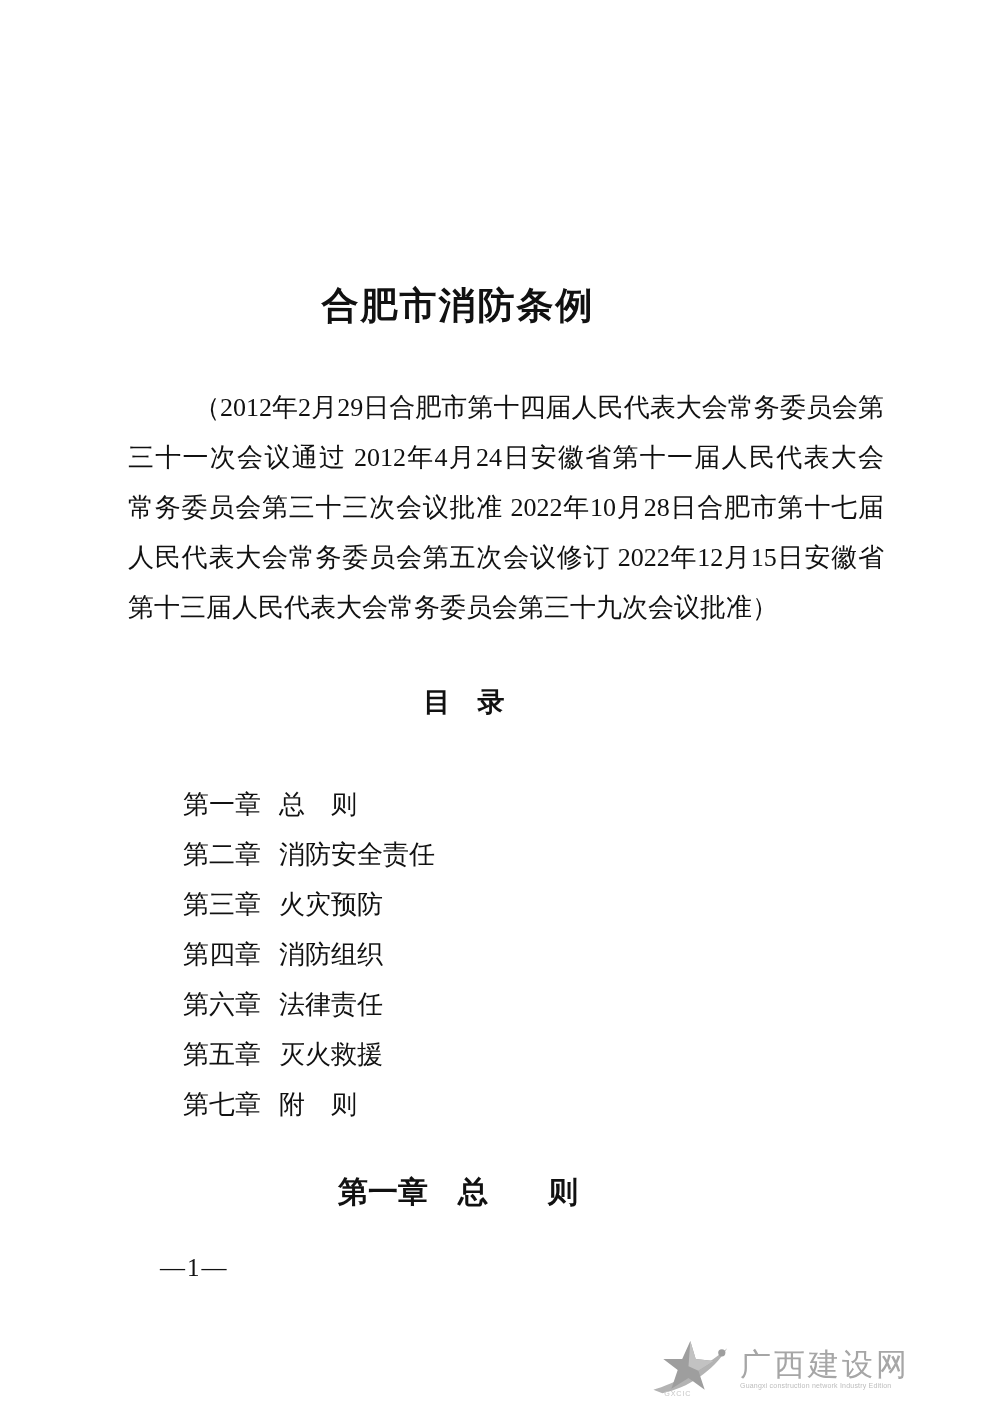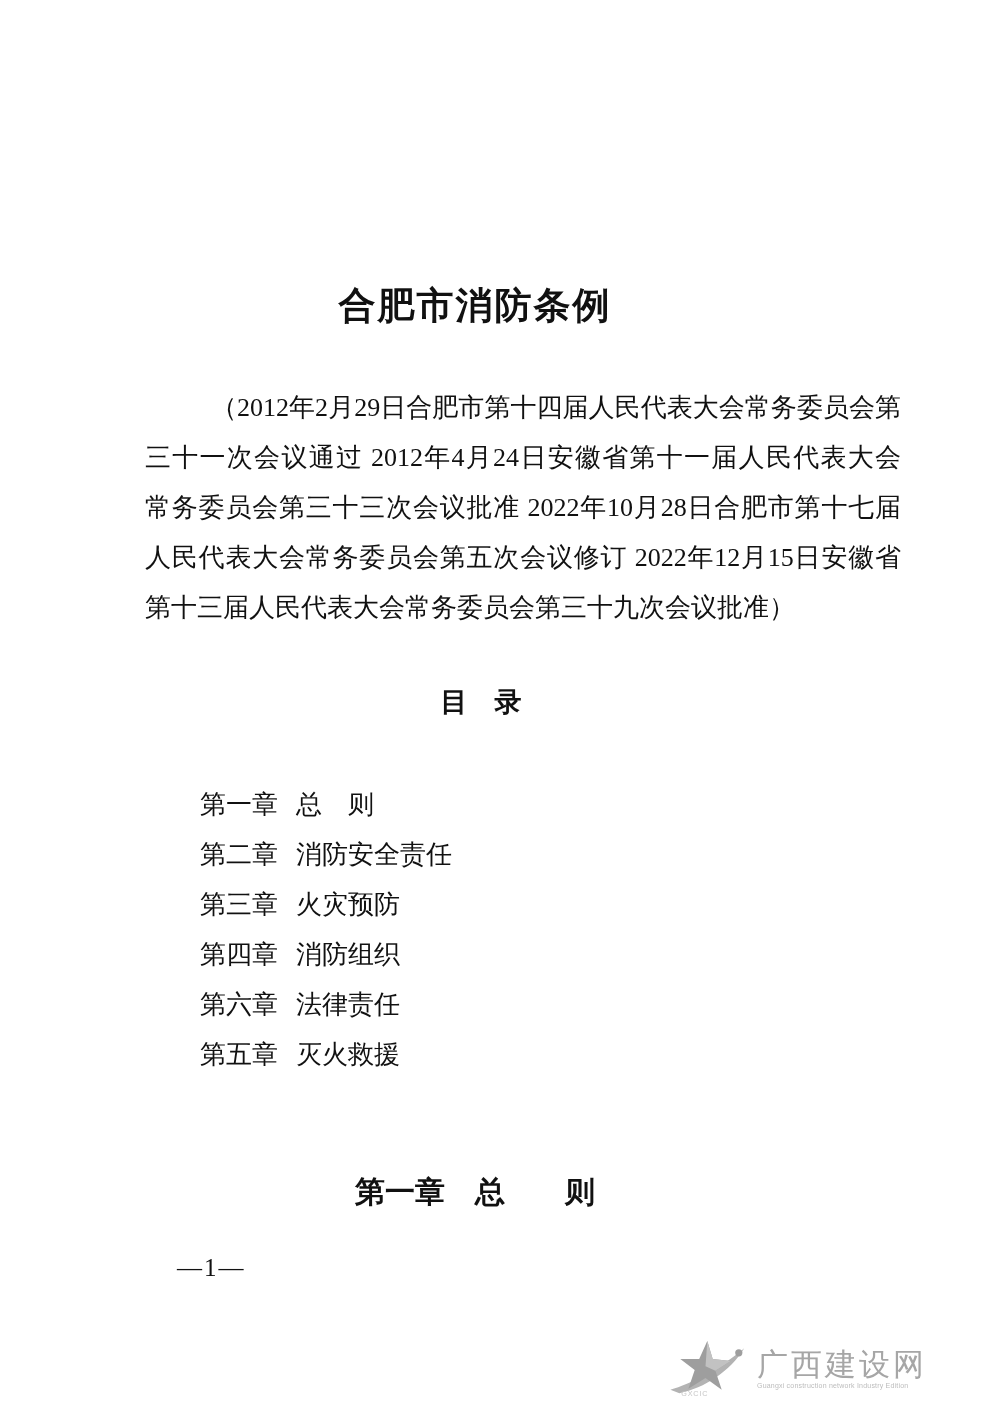--- a/index.html
+++ b/index.html
@@ -8,21 +8,20 @@
     background: #ffffff;
   }
   .page {
     position: relative;
     width: 916px;
     height: 1403px;
     background: #ffffff;
     overflow: hidden;
     font-family: "Liberation Sans", sans-serif;
     color: #111111;
-    margin-left: 17px;
   }
   .doc-title {
     position: absolute;
     top: 256px;
     left: 0;
     right: 0;
     text-align: center;
     font-size: 37px;
     font-weight: bold;
     letter-spacing: 2px;
@@ -154,20 +153,23 @@
     </li>
     <li class="toc-item">
       <span class="toc-num">第四章</span><span class="toc-title">消防组织</span>
     </li>
     <li class="toc-item">
       <span class="toc-num">第六章</span><span class="toc-title">法律责任</span>
     </li>
     <li class="toc-item">
       <span class="toc-num">第五章</span><span class="toc-title">灭火救援</span>
     </li>
+    <li class="toc-item">
+      <span class="toc-num">第七章</span><span class="toc-title">附　则</span>
+    </li>
   </ul>
 
   <div class="section-heading">第一章　总　　则</div>
 
   <div class="page-number">—1—</div>
 
   <div class="watermark">
     <svg class="wm-logo" viewBox="0 0 100 66" xmlns="http://www.w3.org/2000/svg">
 
       <path d="M6 56 C 28 50, 62 32, 88 10 C 72 36, 44 54, 16 60 Z" fill="#b3b3b3"></path>

